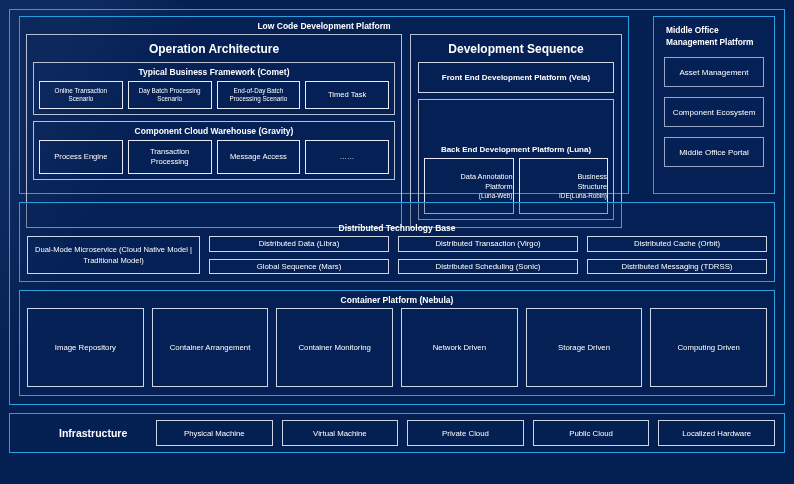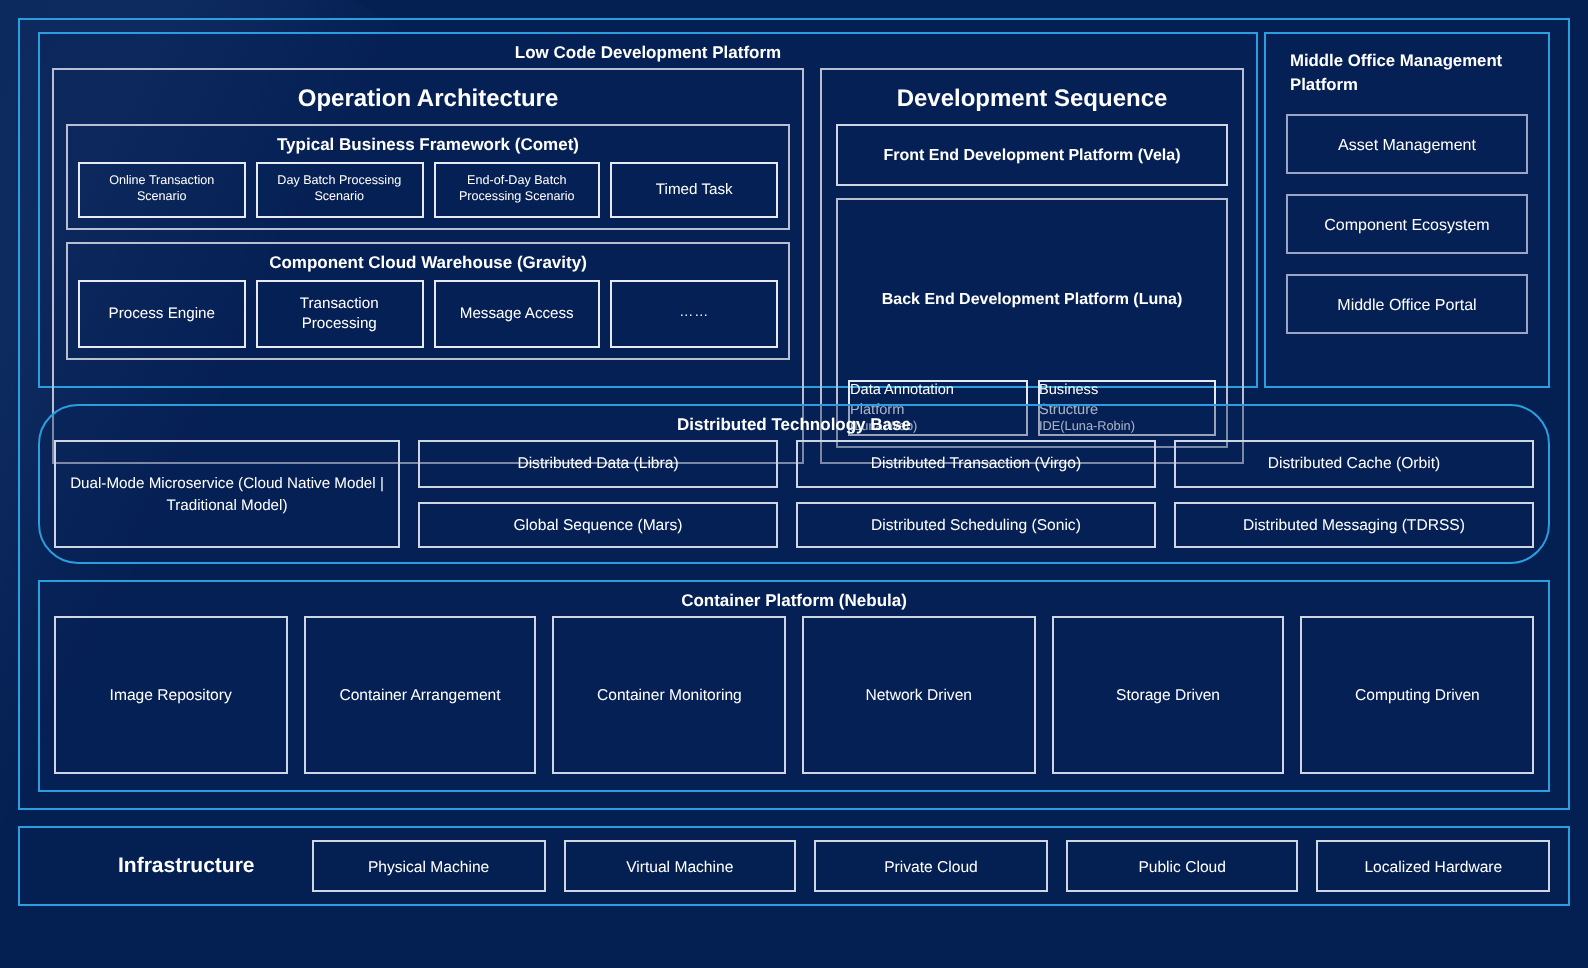--- a/index.html
+++ b/index.html
@@ -73,21 +73,21 @@
     text-align: center;
     font-size: 8.5px;
     font-weight: bold;
     color: #ffffff;
     padding: 4px 0 3px 0;
   }
 
   
   .top-region {
     display: flex;
-    gap: 3px;
+    gap: 24px;
     height: 178px;
   }
   .lowcode {
     flex: 0 0 610px;
     display: flex;
     flex-direction: column;
     padding: 0 6px 6px 6px;
   }
   .lowcode-cols {
     display: flex;
@@ -151,30 +151,29 @@
     color: #ffffff;
   }
   .dev-group {
     border: 1.1px solid #b9bfd0;
     padding: 0 5px 5px 5px;
   }
   .dev-group .sub-title { font-size: 8px; margin-top: 41px; }
   .dev-chip {
     flex: 1;
     border: 1.1px solid #e7eaf2;
-    height: 28px;
-    display: flex;
-    flex-direction: column;
-    align-items: flex-start;
+    height: 56px;
+    display: flex;
+    flex-direction: column;
+    align-items: flex-end;
     justify-content: center;
     text-align: center;
     font-size: 7.3px;
     line-height: 1.38;
     color: #ffffff;
-    margin-top: 32px;
   }
   .dev-chip .small { font-size: 6.4px; }
 
   
   .midoffice {
     flex: 1;
     padding: 0 10px 8px 10px;
     display: flex;
     flex-direction: column;
   }
@@ -194,25 +193,24 @@
     justify-content: center;
     font-size: 8px;
     margin-bottom: 10px;
     color: #ffffff;
   }
   .mid-chip:last-child { margin-bottom: 0; }
 
   
   .dtb {
     margin-top: 8px;
-    padding: 0 7px 7px 7px;
+    padding: 16px 7px 7px 7px;
     height: 80px;
     display: flex;
     flex-direction: column;
-    border-radius: 20px;
   }
   .dtb-grid {
     display: flex;
     gap: 9px;
     flex: 1;
   }
   .dtb-wide {
     flex: 0 0 173px;
     border: 1.1px solid #cfd5e2;
     display: flex;

